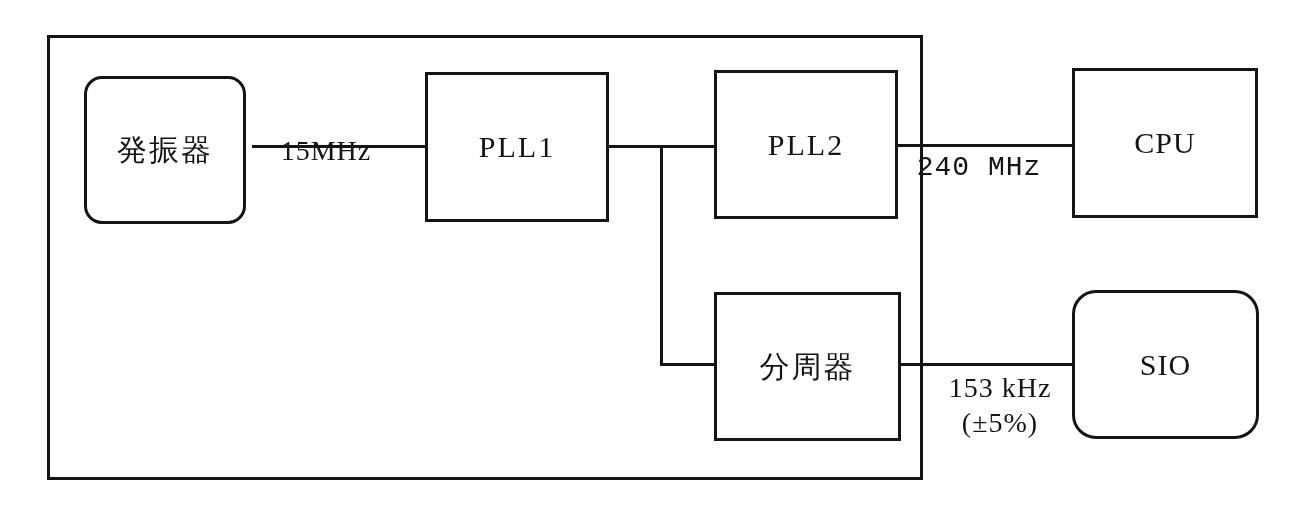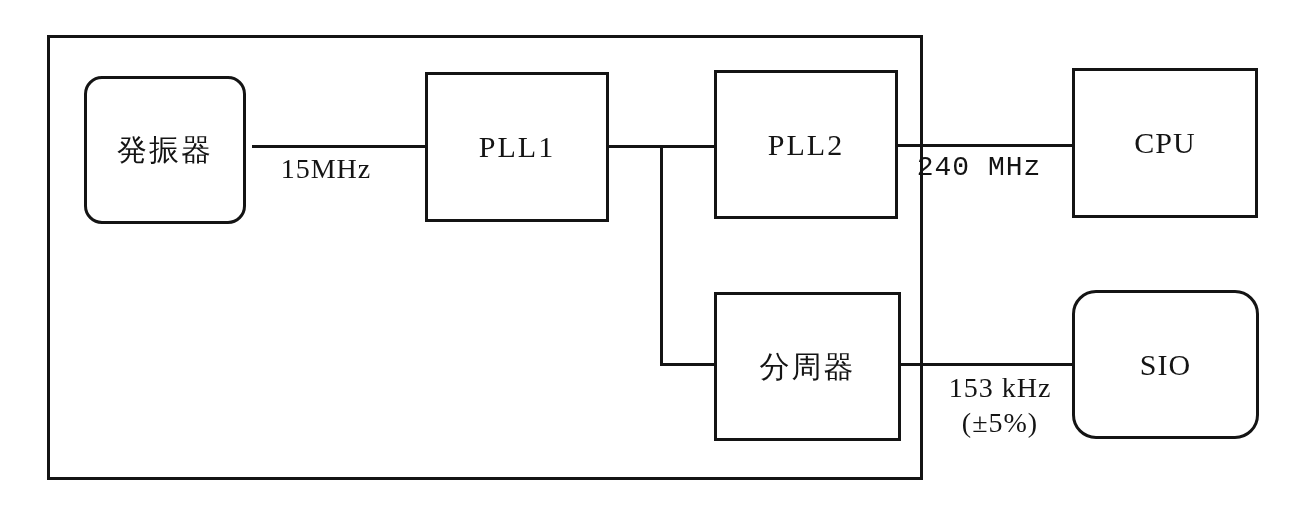--- a/index.html
+++ b/index.html
@@ -51,21 +51,21 @@
   #line-div-sio    { left: 899px; top: 363px; width: 175px; height: 3px; }
 
   
   .freq-label {
     position: absolute;
     font-size: 28px;
     letter-spacing: 1px;
     text-align: center;
     white-space: nowrap;
   }
-  #label-15mhz  { left: 266px; top: 153px; width: 120px; }
+  #label-15mhz  { left: 266px; top: 135px; width: 120px; }
   #label-240mhz { left: 909px; top: 152px; width: 140px; font-family: Liberation Mono, monospace; }
   #label-115khz { left: 935px; top: 372px; width: 130px; }
   #label-pm5    { left: 928px; top: 407px; width: 144px; }
 </style>
 </head>
 <body>
 
 <div class="canvas">
 
   <div class="outer-box"></div>

